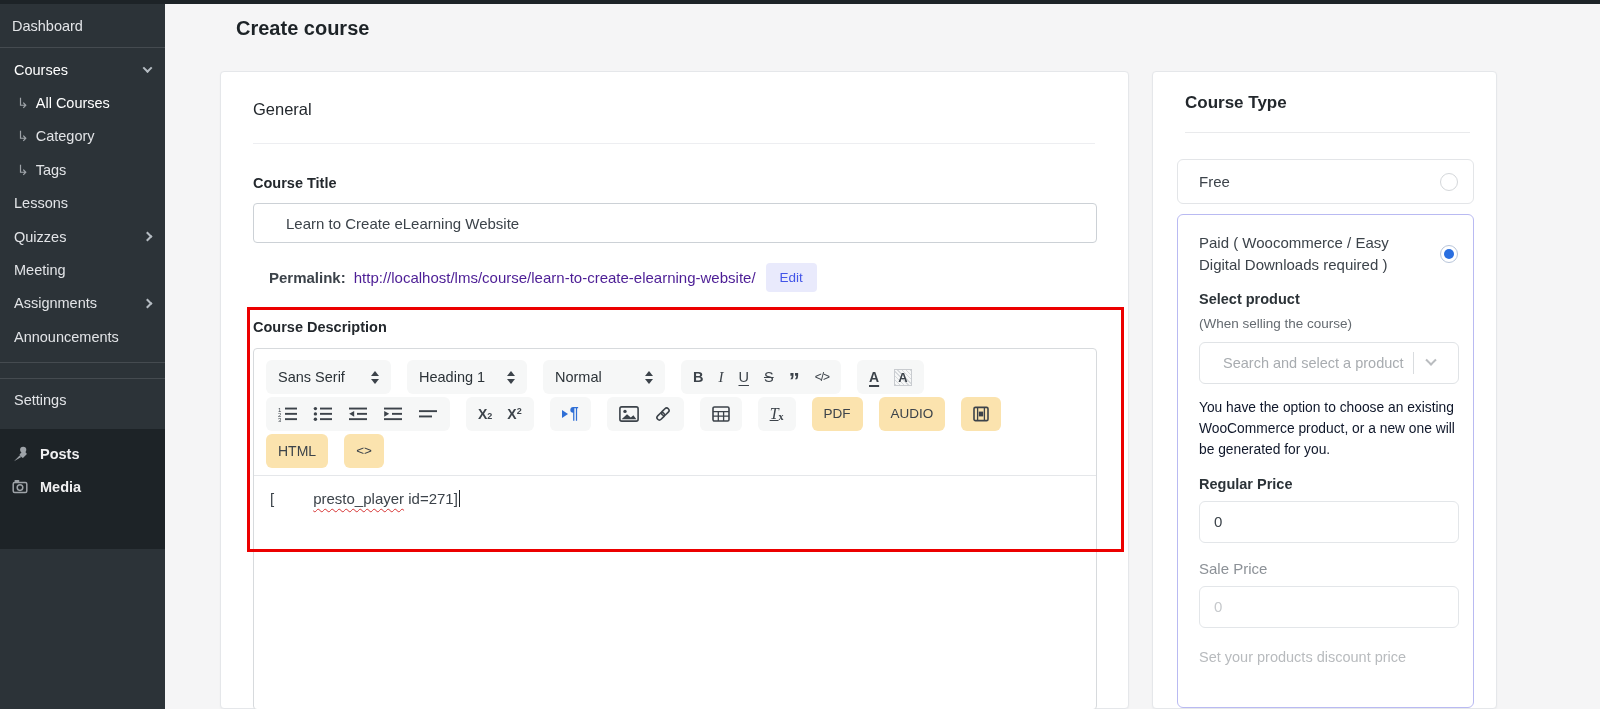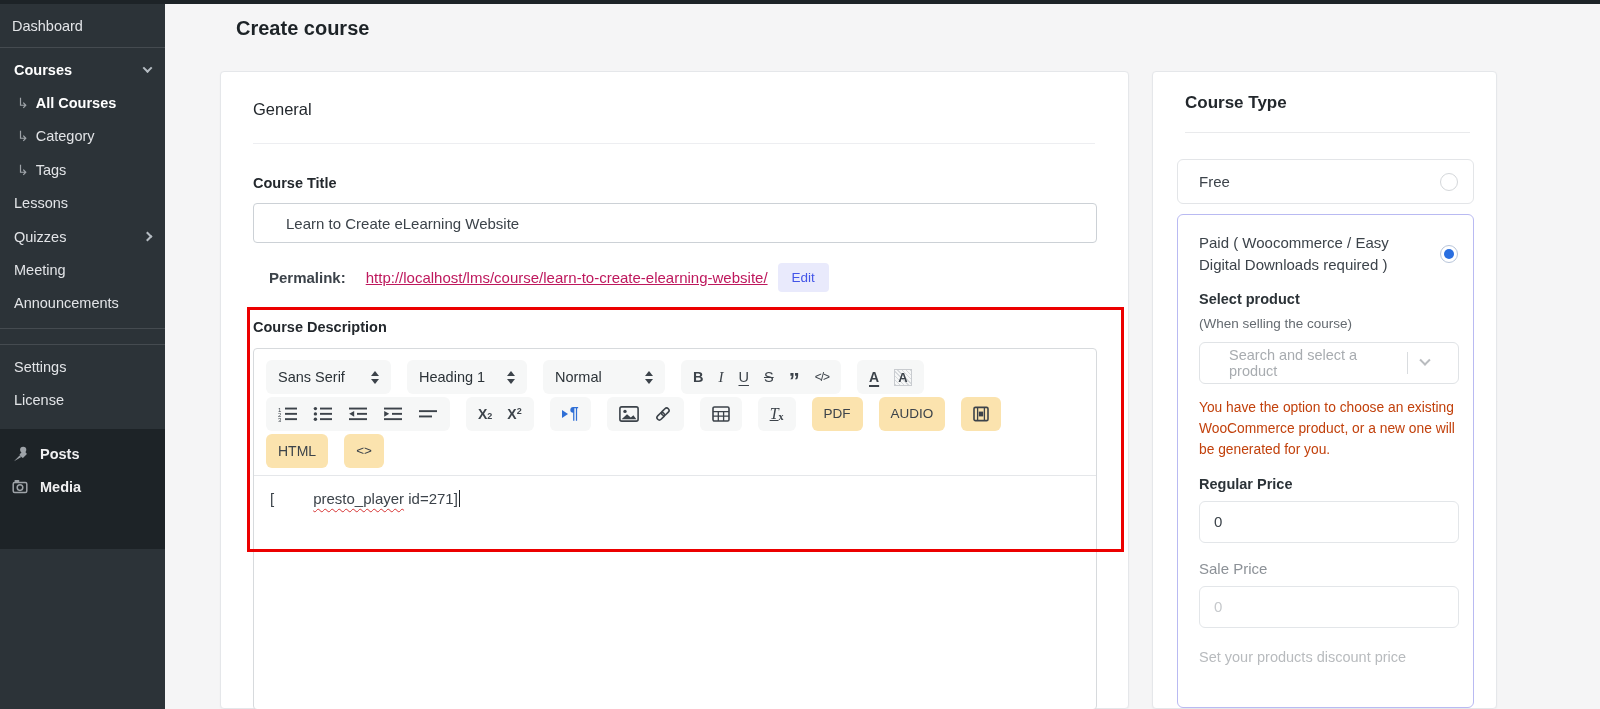--- a/index.html
+++ b/index.html
@@ -11,21 +11,21 @@
   .admin-topbar { position:absolute; left:0; top:0; width:1600px; height:4px; background:#1d2327; }
 
   
   .sidebar { position:absolute; left:0; top:4px; width:165px; height:705px; background:#2c3338; color:#e2e4e7; font-size:14.5px; }
   .s-item { display:flex; align-items:center; height:33.4px; padding:0 14px; cursor:pointer; white-space:nowrap; }
   .s-dash { height:43px;padding-left:12px; }
   .s-div { border-top:1px solid rgba(255,255,255,0.12); }
   .s-sect { padding-top:5px; }
   .s-sect2 { margin-top:8px; padding-top:5px; }
   .s-sect3 { margin-top:10px; padding-top:5px; }
-  .s-bold span.lbl { font-weight:700; color:#fff; }
+  .s-bold span.lbl { font-weight:400; color:#fff; }
   .s-sub { padding-left:17px; }
   .s-sub .arr { color:#9ea3a8; margin-right:7px; font-size:14px; }
   .s-orange span.lbl { color:#e5a13e; font-weight:600; }
   .cv { width:7px; height:7px; border-right:2px solid #b5bcc2; border-bottom:2px solid #b5bcc2; display:inline-block; }
   .cv-d { transform:rotate(45deg) translate(-1px,-1px); margin-left:auto; }
   .cv-r { transform:rotate(-45deg); margin-left:auto; }
   .wp-zone { margin-top:12px; background:#1d2327; padding-top:8px; height:120px; }
   .wp-item { display:flex; align-items:center; height:33.4px; padding:0 12px; color:#f0f0f1; font-size:14.5px; font-weight:600; cursor:pointer; }
   .wp-item svg { margin-right:10px; }
 
@@ -37,21 +37,21 @@
   .card-general { left:220px; top:71px; width:909px; height:638px; }
   .card-type { left:1152px; top:71px; width:345px; height:638px; }
 
   
   .g-title { position:absolute; left:32px; top:28px; font-size:16.5px; color:#23282d; }
   .g-divider { position:absolute; left:32px; right:33px; top:71px; border-top:1px solid #edeef1; }
   .ct-label { position:absolute; left:32px; top:103px; font-size:14.5px; font-weight:700; color:#23282d; }
   .ct-input { position:absolute; left:32px; top:131px; width:844px; height:40px; border:1px solid #ccd1d6; border-radius:4px; padding:0 32px; font-size:15px; color:#3c434a; font-family:"Liberation Sans",sans-serif; background:#fff; }
   .permalink-row { position:absolute; left:48px; top:190px; height:30px; display:flex; align-items:center; font-size:15px; }
   .pl-label { font-weight:700; color:#3c434a; }
-  .pl-link { color:#be185d; text-decoration:underline; margin-left:20px; cursor:pointer; }
+  .pl-link { color:#4c1d95; margin-left:8px; cursor:pointer; }
   .pl-edit { margin-left:10px; background:#e9eafc; color:#4355e8; border:none; border-radius:4px; height:29px; padding:0 14px; font-size:13.5px; font-family:"Liberation Sans",sans-serif; cursor:pointer; }
   .cd-label { position:absolute; left:32px; top:247px; font-size:14.5px; font-weight:700; color:#23282d; }
 
   
   .red-box { position:absolute; left:247px; top:307px; width:877px; height:245px; border:3px solid #ec0000; z-index:6; pointer-events:none; }
 
   
   .editor { position:absolute; left:32px; top:276px; width:844px; height:362px; border:1px solid #d7dadd; border-radius:4px; background:#fff; }
   .toolbar { padding:11px 12px 7px; border-bottom:1px solid #e5e7ea; }
   .t-row { display:flex; align-items:center; gap:16px; margin-bottom:3px; }
@@ -90,25 +90,25 @@
   .y-divider { position:absolute; left:32px; right:26px; top:60px; border-top:1px solid #e9eaec; }
   .opt-free { position:absolute; left:24px; top:87px; width:297px; height:45px; border:1px solid #e3e5e8; border-radius:6px; display:flex; align-items:center; padding:0 15px 0 21px; font-size:15px; color:#3c434a; cursor:pointer; background:#fff; }
   .radio-off { margin-left:auto; width:18px; height:18px; border-radius:50%; border:1.5px solid #d4d7da; background:#fff; }
   .opt-paid { position:absolute; left:24px; top:142px; width:297px; height:494px; border:1.5px solid #b9baf2; border-radius:6px; padding:17px 15px 0 21px; background:#fff; }
   .paid-head { display:flex; align-items:center; }
   .paid-label { width:232px; font-size:15px; line-height:1.45; color:#3c434a; }
   .radio-on { margin-left:auto; width:18px; height:18px; border-radius:50%; border:1px solid #b8c5da; display:flex; align-items:center; justify-content:center; background:#fff; }
   .radio-on i { width:10px; height:10px; border-radius:50%; background:#2a6fe0; }
   .sp-label { margin-top:15px; font-size:14.5px; font-weight:700; color:#2c3338; }
   .sp-hint { margin-top:9px; font-size:13.5px; color:#646a70; }
-  .sel-product { margin-top:11px; width:260px; height:42px; border:1px solid #e0e3e6; border-radius:6px; display:flex; align-items:center; padding:0 29px; cursor:pointer; background:#fff; }
+  .sel-product { margin-top:11px; width:260px; height:42px; border:1px solid #e0e3e6; border-radius:6px; display:flex; align-items:center; padding:0 23px; cursor:pointer; background:#fff; }
   .sel-product .ph { font-size:14.5px; color:#a8acb0; }
   .vline { width:1px; height:22px; background:#d9dcdf; margin-left:auto; }
   .cv-gray { width:8px; height:8px; border-right:2px solid #b9bcbf; border-bottom:2px solid #b9bcbf; transform:rotate(45deg) translate(-2px,-2px); margin-left:13px; }
-  .helper { margin-top:13px; width:262px; font-size:13.8px; color:#c2410c; line-height:1.55; }
+  .helper { margin-top:13px; width:262px; font-size:13.8px; color:#0f172a; line-height:1.55; }
   .rp-label { margin-top:15px; font-size:14.5px; font-weight:700; color:#2c3338; }
   .price-input { margin-top:9px; width:260px; height:42px; border:1px solid #e3e6e9; border-radius:6px; padding:0 14px; font-size:15px; color:#3c434a; font-family:"Liberation Sans",sans-serif; }
   .price-input::placeholder { color:#c6c9cc; }
   .sale-label { margin-top:17px; font-size:15px; color:#8c9197; }
   .sale-hint { margin-top:21px; font-size:14.5px; color:#b8bbbe; }
 </style>
 </head>
 <body>
 
 <div class="stage">
@@ -141,31 +141,32 @@
         <span class="lbl">Lessons</span>
       </div>
       <div class="s-item">
         <span class="lbl">Quizzes</span>
         <span class="cv cv-r"></span>
       </div>
       <div class="s-item">
         <span class="lbl">Meeting</span>
       </div>
       <div class="s-item">
+        <span class="lbl">Assignments</span>
+        <span class="cv cv-r"></span>
+      </div>
+      <div class="s-item">
         <span class="lbl">Announcements</span>
       </div>
     </div>
     <div class="s-div s-sect2"></div>
     <div class="s-div s-sect3"></div>
     <div>
       <div class="s-item">
         <span class="lbl">Settings</span>
-      </div>
-      <div class="s-item">
-        <span class="lbl">License</span>
       </div>
     </div>
     <div class="wp-zone">
       <div class="wp-item">
         <svg class="icon-svg" width="18" height="18" viewBox="0 0 18 18">
           <g fill="#9ea3a8">
             <circle cx="11.2" cy="4.8" r="3.1"></circle>
             <rect x="8.7" y="6.2" width="5" height="6.2" rx="1" transform="rotate(45 11.2 9.3)"></rect>
             <path d="M2,16.2 L7.6,10.4 L9.3,12.1 Z"></path>
           </g>

